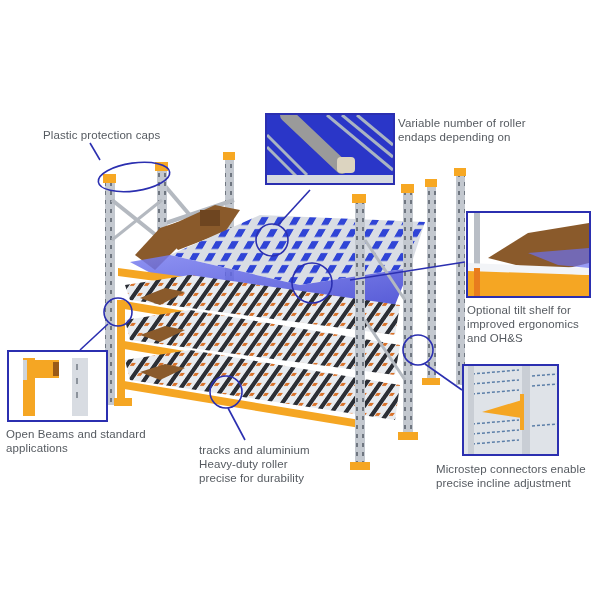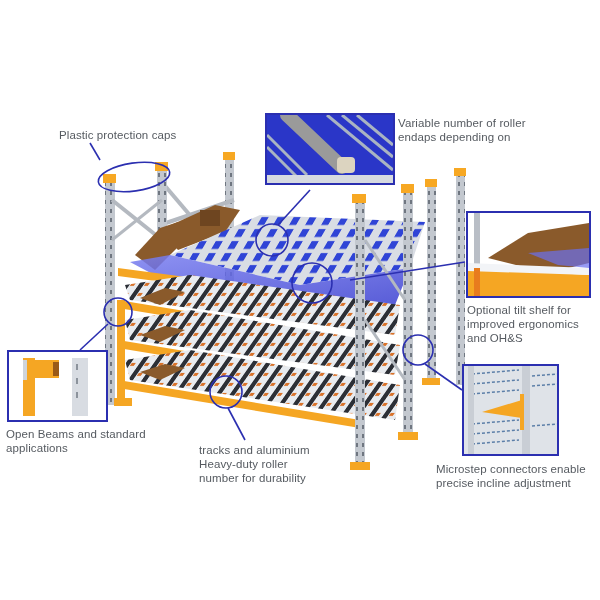--- a/index.html
+++ b/index.html
@@ -123,21 +123,21 @@
       <line x1="20" y1="0" x2="75" y2="52" stroke="#9a9a9a" stroke-width="14" stroke-linecap="round"></line>
       <rect x="70" y="42" width="18" height="16" rx="4" fill="#dcd4c0"></rect>
       <rect x="0" y="60" width="126" height="8" fill="#d6dae0"></rect>
     </svg>
   </div>
   <div class="label" style="left:398px;top:116px;">
     <span>Variable number of roller</span>
     <span>endaps depending on</span>
   </div>
 
-  <div class="label" style="left:43px;top:128px;margin-left:16px;">
+  <div class="label" style="left:43px;top:128px;">
     <span>Plastic protection caps</span>
   </div>
 
   <div class="inset" style="left:466px;top:211px;width:125px;height:87px;background:#ffffff;">
     <svg width="121" height="83" viewBox="0 0 121 83">
       <rect x="6" y="0" width="6" height="83" fill="#b9bec6"></rect>
       <polygon points="20,45 60,20 121,10 121,50 80,60" fill="#8a5a2b"></polygon>
       <polygon points="0,55 121,62 121,83 0,83" fill="#f5a623"></polygon>
       <polygon points="0,50 121,55 121,62 0,58" fill="#f2f4f7"></polygon>
       <polygon points="60,40 121,35 121,55 90,52" fill="#6a6ff0" opacity="0.7"></polygon>
@@ -165,21 +165,21 @@
     </svg>
   </div>
   <div class="label" style="left:6px;top:427px;">
     <span>Open Beams and standard</span>
     <span>applications</span>
   </div>
 
   <div class="label" style="left:199px;top:443px;">
     <span>tracks and aluminium</span>
     <span>Heavy-duty roller</span>
-    <span>number for durability</span>
+    <span>precise for durability</span>
   </div>
 
   <div class="inset" style="left:462px;top:364px;width:97px;height:92px;background:#d9dde3;">
     <svg width="93" height="88" viewBox="0 0 93 88">
       <rect width="93" height="88" fill="#dfe3e8"></rect>
       <g stroke="#5c7fa8" stroke-width="1.5" stroke-dasharray="3 2">
         <line x1="8" y1="8" x2="55" y2="4"></line>
           <line x1="8" y1="18" x2="55" y2="14"></line>
           <line x1="8" y1="28" x2="55" y2="24"></line>
         <line x1="8" y1="58" x2="55" y2="54"></line>

